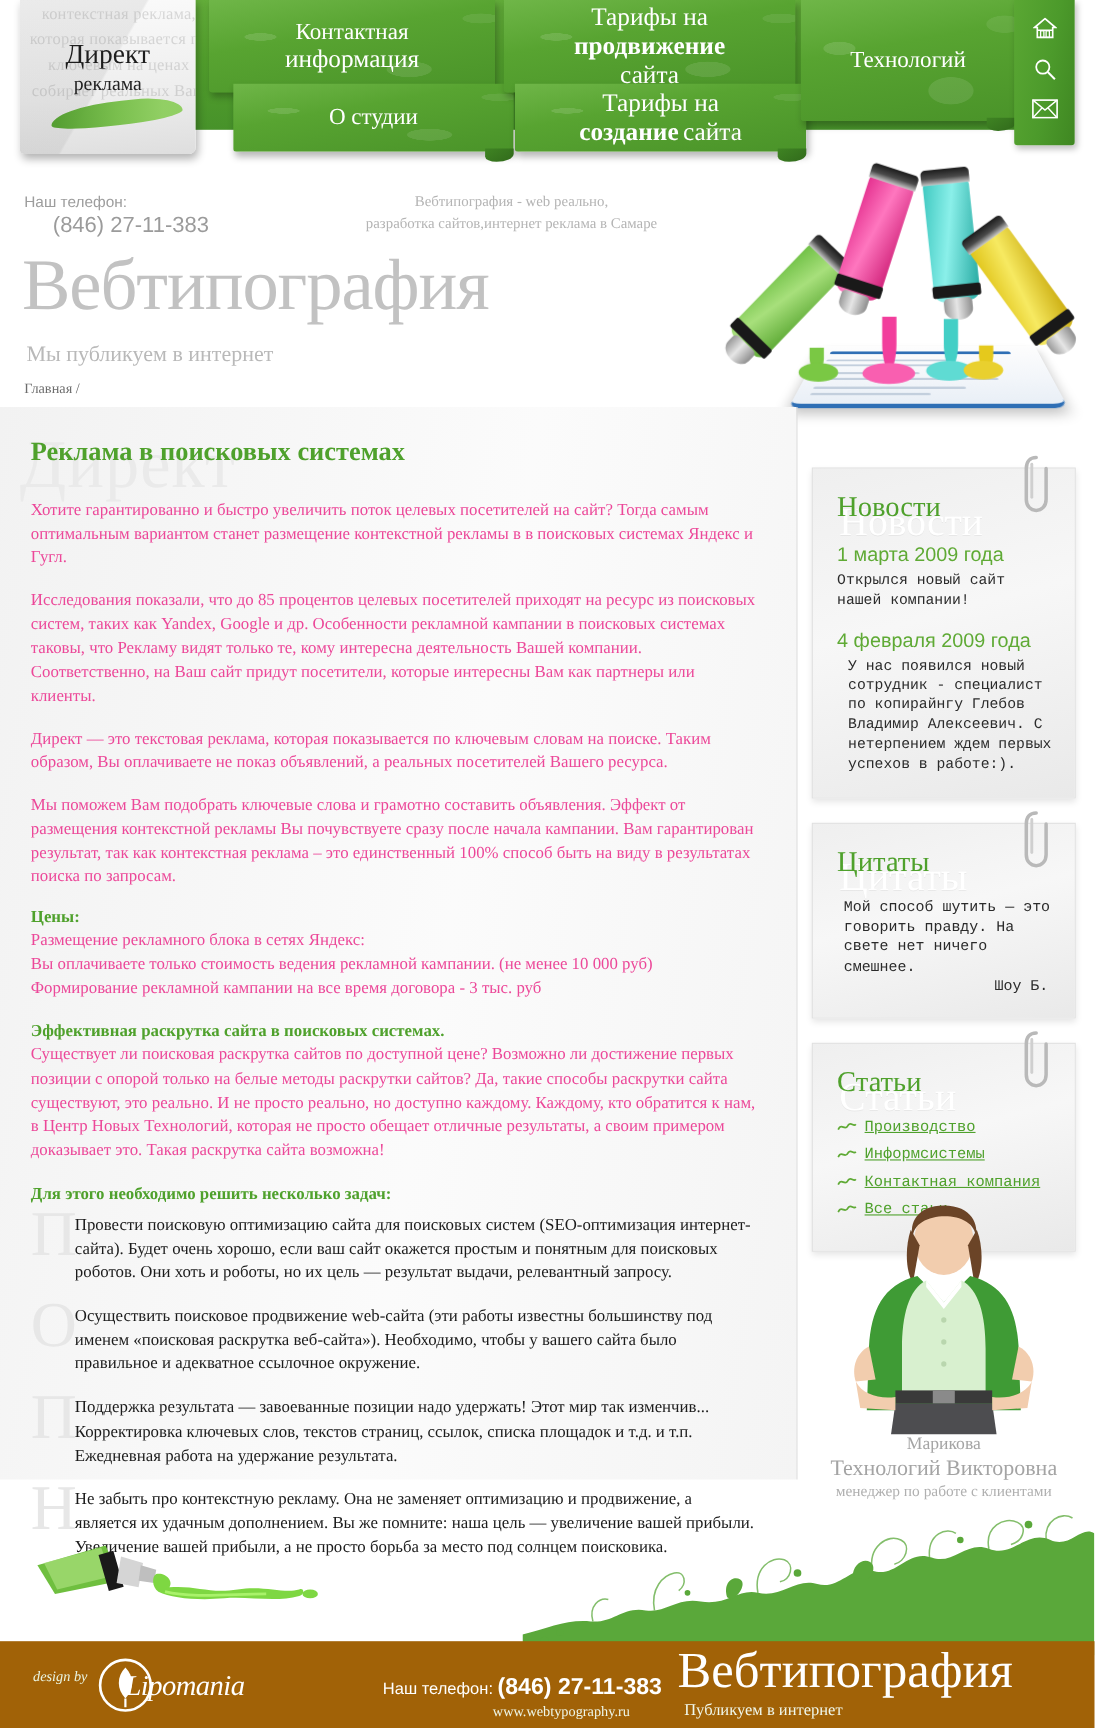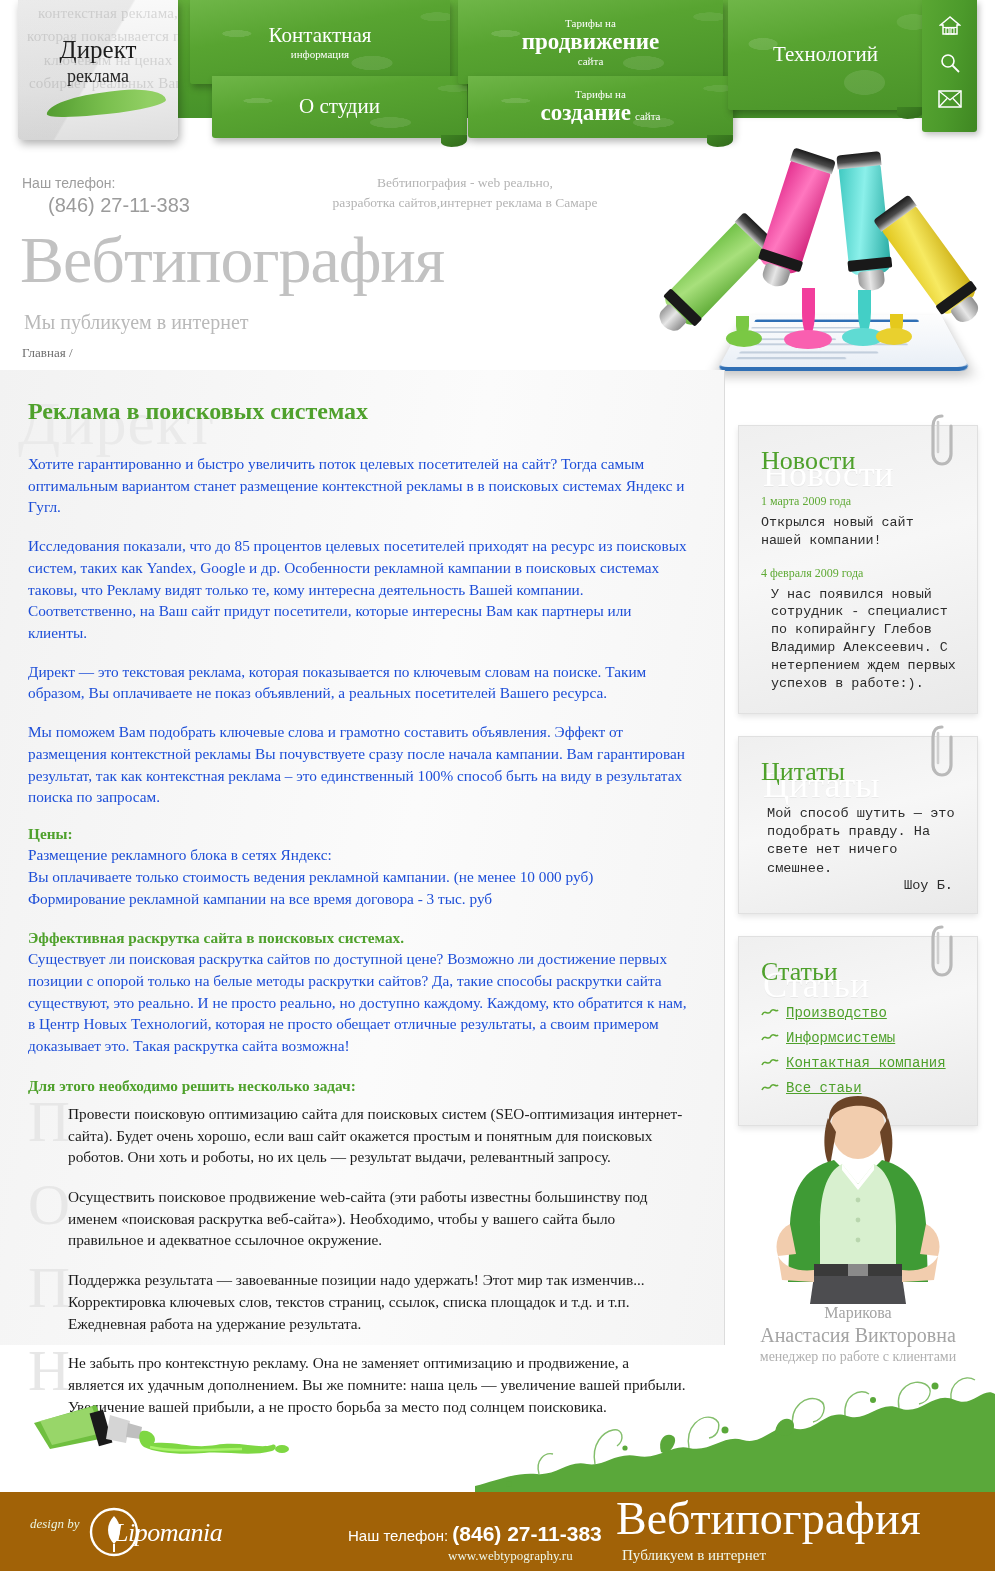--- a/index.html
+++ b/index.html
@@ -89,21 +89,21 @@
   .brushstroke {
     position: absolute;
     left: 28px; bottom: 26px;
     width: 120px; height: 22px;
     background: linear-gradient(95deg, #4f9c2a 5%, #74bd46 50%, #8dce5d 85%);
     border-radius: 60% 40% 55% 45% / 80% 70% 40% 30%;
     transform: rotate(-6deg);
     opacity: .95;
   }
   .tab-t1 { font-size: 21px; }
-  .tab-t2 { font-size: 11px; text-align: right; }
+  .tab-t2 { font-size: 23px; text-align: right; }
   .tab-big { font-size: 23px; font-weight: bold; }
 
   .tab-contact { left: 190px; top: 0; width: 260px; height: 84px; }
   .tab-about   { left: 212px; top: 76px; width: 255px; height: 62px; }
   .tab-promo   { left: 458px; top: 0; width: 265px; height: 84px; }
   .tab-create  { left: 468px; top: 76px; width: 265px; height: 62px; }
   .tab-portf   { left: 728px; top: 0; width: 195px; height: 110px; }
 
   .nav-icons {
     position: absolute;
@@ -175,21 +175,21 @@
   .wm-direkt {
     position: absolute; left: 18px; top: 22px;
     font-size: 62px; color: #eaeaea; letter-spacing: 1px; line-height: 1;
     user-select: none;
   }
   .page-title {
     position: relative; left: 4px; top: 28px;
     font-size: 24px; color: #4fa12c; font-weight: bold;
   }
   .body-text { position: relative; top: 56px; left: 4px; width: 660px; }
-  .body-text p { font-size: 15.3px; line-height: 1.42; color: #1d4ed8; margin-bottom: 17px; }
+  .body-text p { font-size: 15.3px; line-height: 1.42; color: #ec4899; margin-bottom: 17px; }
   .body-text p.tight { margin-bottom: 0; }
   h3.sub { font-size: 15.3px; color: #4fa12c; font-weight: bold; margin-bottom: 1px; }
   h3.gap { margin-top: 20px; }
 
   .task-list { margin-top: 8px; }
   .task { position: relative; padding-left: 40px; margin-bottom: 18px; min-height: 52px; }
   .task .dropcap {
     position: absolute; left: 0; top: -10px;
     font-size: 58px; color: #e7e7e7; line-height: 1;
     user-select: none; font-family: "Liberation Serif", serif;
@@ -211,22 +211,22 @@
   .note-head .wm {
     position: absolute; left: 2px; top: 8px;
     font-size: 36px; color: #ffffff; line-height: 1;
     text-shadow: 0 1px 0 rgba(0,0,0,.05);
     user-select: none;
   }
   .note-head .ttl {
     position: absolute; left: 0; top: 0;
     font-size: 26px; color: #4fa12c; line-height: 1;
   }
-  .news-date { font-size: 12px; color: #5faa35; margin-bottom: 5px;
-               font-family: Liberation Serif, serif; }
+  .news-date { font-size: 18px; color: #5faa35; margin-bottom: 5px;
+               font-family: Liberation Sans, sans-serif; }
   .news-body { font-size: 13.4px; color: #2b2b2b; line-height: 1.33; margin-bottom: 16px;
                font-family: "Liberation Mono", monospace; }
   .news-body.last { margin-bottom: 0; }
   .news-indent { padding-left: 10px; }
   .quote-text { font-size: 13.6px; color: #2b2b2b; line-height: 1.35; padding-left: 6px;
                 font-family: "Liberation Mono", monospace; }
   .quote-author { text-align: right; padding-right: 8px; font-size: 13.6px; color: #2b2b2b;
                   font-family: "Liberation Mono", monospace; }
   .art-link { display: flex; align-items: center; gap: 7px; margin-bottom: 9px; }
   .art-link a { font-size: 14px; color: #4fa12c; text-decoration: underline;
@@ -444,21 +444,21 @@
 
   <div class="note">
     <svg class="clip" viewBox="0 0 26 56">
       <path d="M13 4 C7 4 4 8 4 14 L4 42 C4 48 8 52 13 52 C18 52 22 48 22 42 L22 14" fill="none" stroke="#b9b9b9" stroke-width="3.2" stroke-linecap="round"></path>
       <path d="M9 10 L9 40" fill="none" stroke="#cfcfcf" stroke-width="2.6" stroke-linecap="round"></path>
     </svg>
     <div class="note-head">
       <span class="wm">Цитаты</span>
       <span class="ttl">Цитаты</span>
     </div>
-    <div class="quote-text">Мой способ шутить — это подобрать правду. На свете нет ничего смешнее.</div>
+    <div class="quote-text">Мой способ шутить — это говорить правду. На свете нет ничего смешнее.</div>
     <div class="quote-author">Шоу Б.</div>
   </div>
 
   <div class="note">
     <svg class="clip" viewBox="0 0 26 56">
       <path d="M13 4 C7 4 4 8 4 14 L4 42 C4 48 8 52 13 52 C18 52 22 48 22 42 L22 14" fill="none" stroke="#b9b9b9" stroke-width="3.2" stroke-linecap="round"></path>
       <path d="M9 10 L9 40" fill="none" stroke="#cfcfcf" stroke-width="2.6" stroke-linecap="round"></path>
     </svg>
     <div class="note-head">
       <span class="wm">Статьи</span>
@@ -507,21 +507,21 @@
       <path d="M52 132 C40 138 36 152 40 164 L58 162z" fill="#f2cdae"></path>
       <path d="M188 132 C200 138 204 152 200 164 L182 162z" fill="#f2cdae"></path>
       <rect x="76" y="172" width="88" height="12" fill="#3a3a3a"></rect>
       <rect x="110" y="172" width="20" height="12" fill="#8a8a8a"></rect>
       <path d="M76 184 L164 184 L168 212 L72 212z" fill="#4d4d50"></path>
       <path d="M40 164 C46 176 62 180 76 178 L76 190 L44 188z" fill="#f2cdae"></path>
       <path d="M200 164 C194 176 178 180 164 178 L164 190 L196 188z" fill="#f2cdae"></path>
     </svg>
   </div>
   <div class="mgr-name1">Марикова</div>
-  <div class="mgr-name2">Анастасия Викторовна</div>
+  <div class="mgr-name2">Технологий Викторовна</div>
   <div class="mgr-role">менеджер по работе с клиентами</div>
 </div>
 
 <div class="decor">
   <svg class="splat" viewBox="0 0 520 145">
     <path d="M0 145 L0 126 C24 120 40 112 62 114 C82 116 92 100 112 104 C130 107 140 92 162 96
              C186 100 196 84 214 88 C236 93 248 74 268 80 C288 86 300 62 318 68
              C340 75 350 48 372 56 C392 63 404 40 424 48 C446 57 458 30 480 40
              C498 48 508 26 520 34 L520 145z" fill="#5aa83a"></path>
     <path d="M300 74 C300 62 310 56 316 60 C322 64 318 74 312 76z" fill="#5aa83a"></path>

